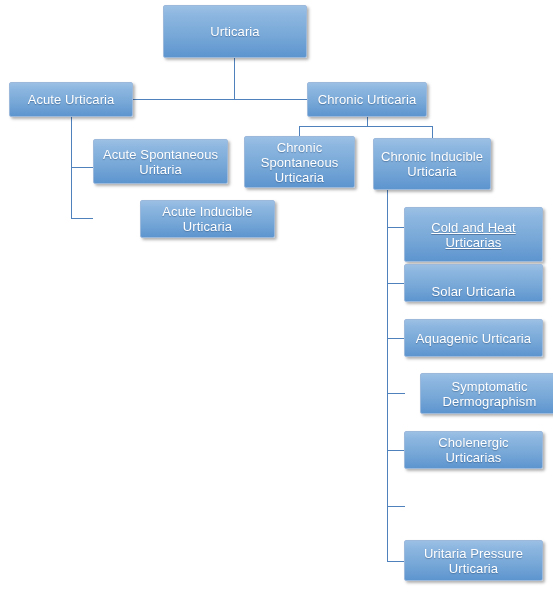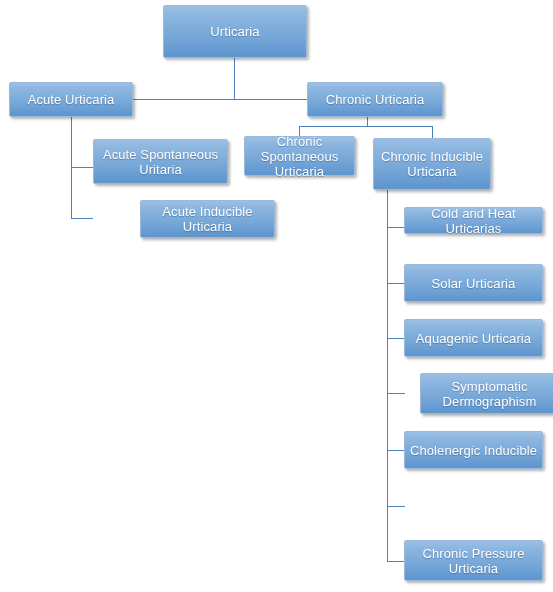--- a/index.html
+++ b/index.html
@@ -77,66 +77,66 @@
   <div class="conn h" style="left:387px; top:561px; width:18px;"></div>
 
   <div class="node" style="left:163px; top:5px; width:144px; height:53px;">
     <span class="label">Urticaria</span>
   </div>
 
   <div class="node" style="left:9px; top:82px; width:124px; height:35px;">
     <span class="label">Acute Urticaria</span>
   </div>
 
-  <div class="node" style="left:307px; top:82px; width:136px; height:35px;">
+  <div class="node" style="left:307px; top:82px; width:120px; height:35px;">
     <span class="label">Chronic Urticaria</span>
   </div>
 
   <div class="node" style="left:93px; top:139px; width:135px; height:45px;">
     <span class="label">Acute Spontaneous
 Uritaria</span>
   </div>
 
   <div class="node" style="left:93px; top:200px; width:135px; height:38px;margin-left:47px;">
     <span class="label">Acute Inducible
 Urticaria</span>
   </div>
 
-  <div class="node" style="left:244px; top:136px; width:111px; height:40px;justify-content:center;">
+  <div class="node" style="left:244px; top:136px; width:111px; height:52px;justify-content:center;">
     <span class="label">Chronic
 Spontaneous
 Urticaria</span>
   </div>
 
   <div class="node" style="left:373px; top:138px; width:118px; height:52px;">
     <span class="label">Chronic Inducible
 Urticaria</span>
   </div>
 
-  <div class="node" style="left:404px; top:207px; width:139px; height:27px;">
+  <div class="node" style="left:404px; top:207px; width:139px; height:55px;text-decoration:underline;">
     <span class="label">Cold and Heat
 Urticarias</span>
   </div>
 
-  <div class="node" style="left:404px; top:264px; width:139px; height:38px;">
+  <div class="node" style="left:404px; top:264px; width:139px; height:38px;align-items:flex-end;">
     <span class="label">Solar Urticaria</span>
   </div>
 
   <div class="node" style="left:404px; top:319px; width:139px; height:38px;">
     <span class="label">Aquagenic Urticaria</span>
   </div>
 
   <div class="node" style="left:404px; top:373px; width:139px; height:41px;margin-left:16px;">
     <span class="label">Symptomatic
 Dermographism</span>
   </div>
 
   <div class="node" style="left:404px; top:431px; width:139px; height:38px;">
-    <span class="label">Cholenergic Inducible</span>
+    <span class="label">Cholenergic Urticarias</span>
   </div>
 
 
   <div class="node" style="left:404px; top:540px; width:139px; height:41px;">
-    <span class="label">Chronic Pressure
+    <span class="label">Uritaria Pressure
 Urticaria</span>
   </div>
 
 </div>
 
 </body></html>

